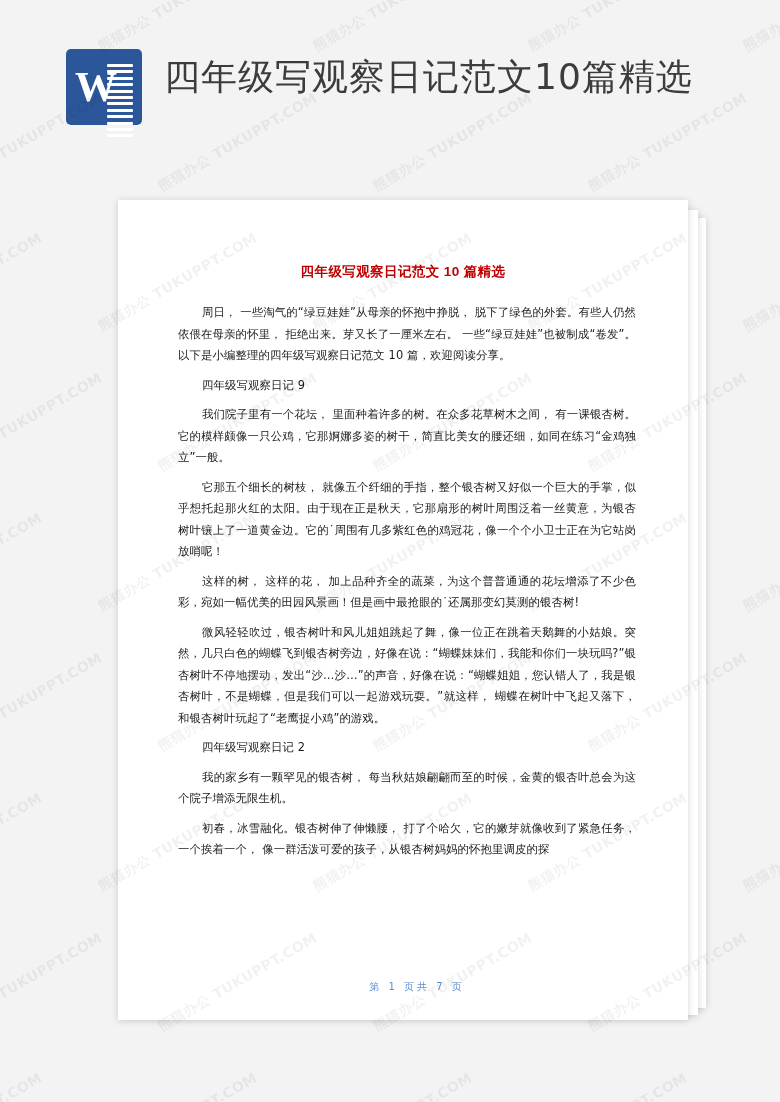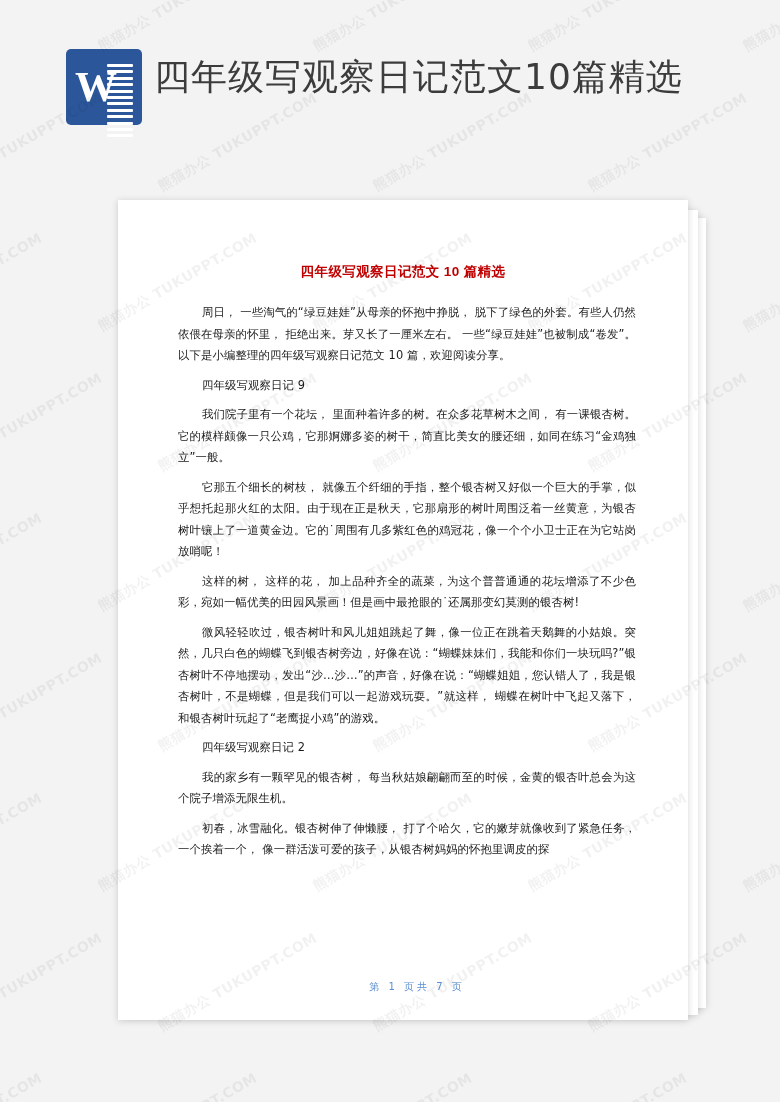--- a/index.html
+++ b/index.html
@@ -49,21 +49,21 @@
     width: 26px;
   }
   .word-logo .lines i {
     display: block;
     height: 3px;
     background: #ffffff;
     margin-bottom: 3.4px;
     border-radius: 1px;
   }
   .doc-title {
-    margin-left: 12px;
+    margin-left: 22px;
     font-family: "DejaVu Sans", sans-serif;
     font-size: 36px;
     line-height: 48px;
     color: #3c3c3c;
     letter-spacing: 1px;
     max-width: 560px;
     padding-top: 8px;
   }
 
   

